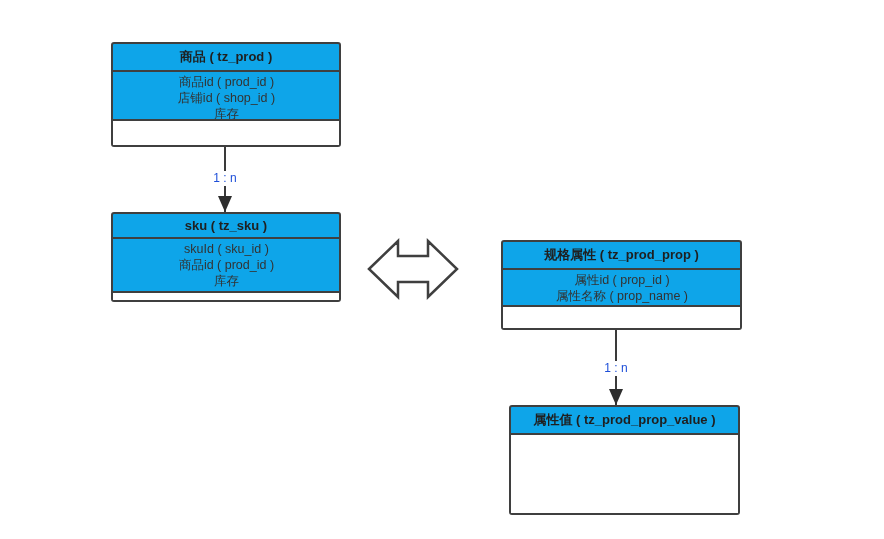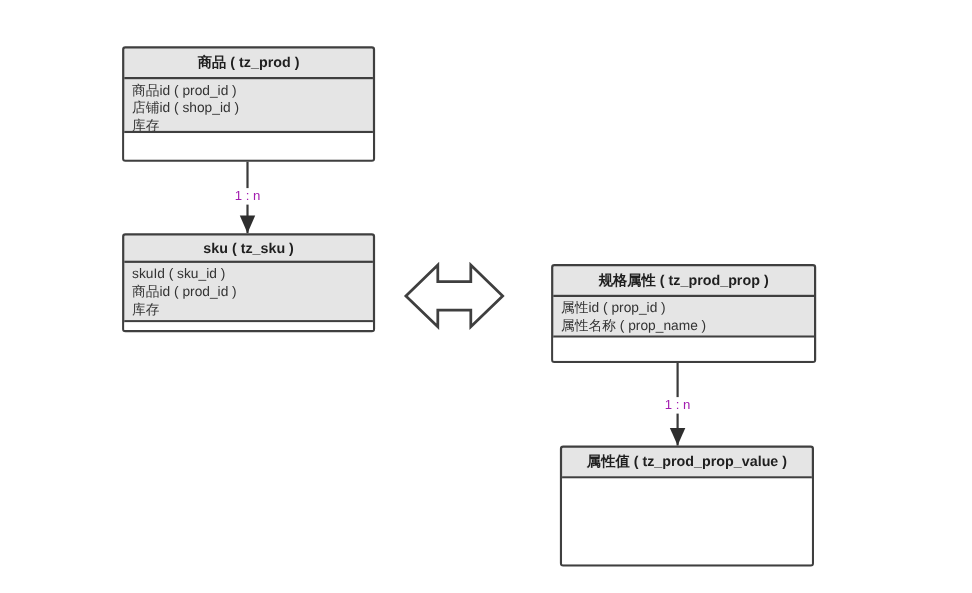--- a/index.html
+++ b/index.html
@@ -10,21 +10,21 @@
     width: 884px;
     height: 539px;
     background: #ffffff;
     overflow: hidden;
   }
 
   
   .entity {
     position: absolute;
     box-sizing: border-box;
-    background: #e5e5e5;
+    background: #0ea5e9;
     border: 2px solid #3f3f3f;
     border-radius: 3px;
     display: flex;
     flex-direction: column;
   }
   .entity-title {
     box-sizing: border-box;
     border-bottom: 2px solid #3f3f3f;
     display: flex;
     align-items: center;
@@ -35,20 +35,21 @@
     white-space: nowrap;
   }
   .entity-fields {
     box-sizing: border-box;
     border-bottom: 2px solid #3f3f3f;
     padding: 2px 6px 0 7px;
     font-size: 12.5px;
     line-height: 16px;
     color: #333333;
     overflow: hidden;
+    text-align: center;
   }
   .entity-field { white-space: nowrap; }
   .entity-footer { flex: 1; background: #ffffff; }
 
   
   .connector { position: absolute; width: 14px; }
   .connector-line {
     position: absolute;
     left: 6px; top: 0;
     width: 2px; height: 100%;
@@ -62,21 +63,21 @@
     border-right: 7px solid transparent;
     border-top: 16px solid #2e2e2e;
   }
   .connector-label {
     position: absolute;
     left: 7px;
     transform: translateX(-50%);
     background: #ffffff;
     padding: 0 3px;
     font-size: 12px;
-    color: #a21caf;
+    color: #1d4ed8;
     white-space: nowrap;
     line-height: 15px;
   }
 
   
   .double-arrow { position: absolute; left: 367px; top: 238px; }
 </style>
 </head>
 <body>
 

